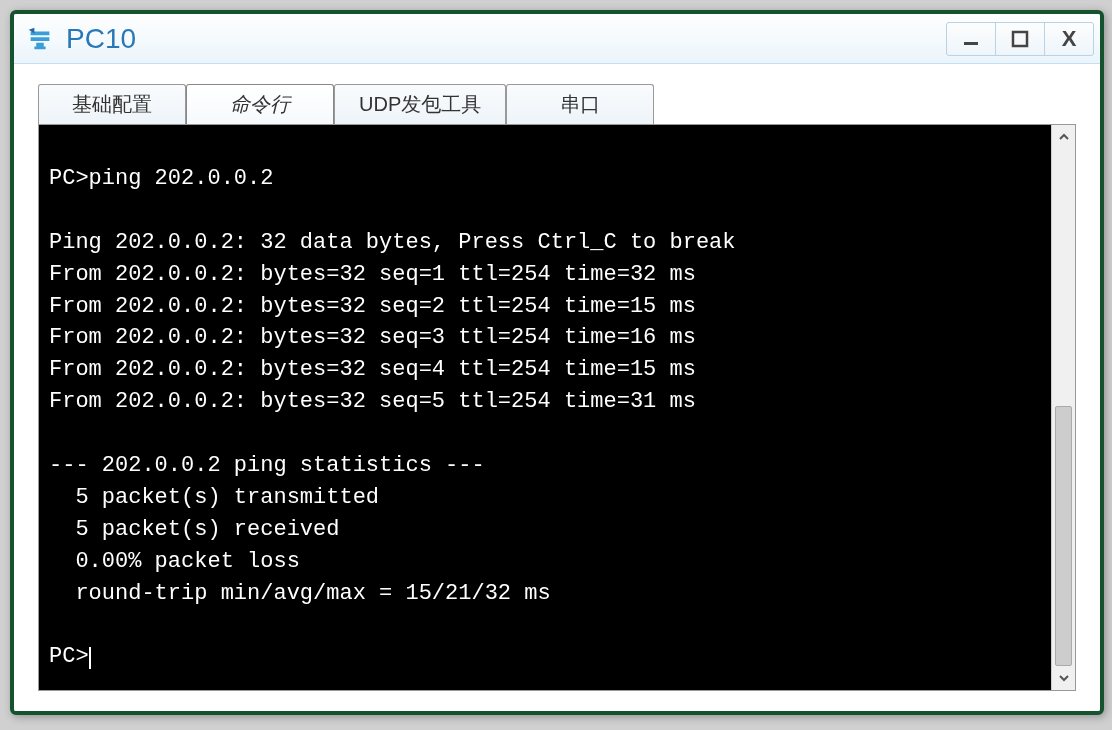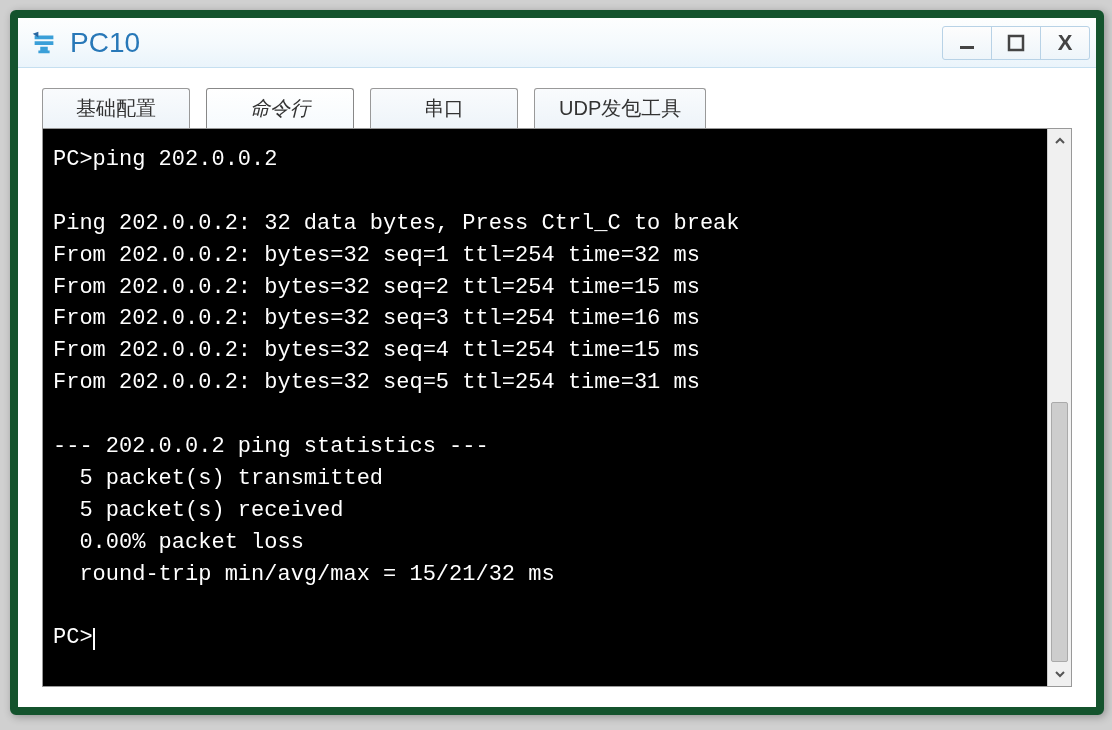--- a/index.html
+++ b/index.html
@@ -12,21 +12,21 @@
       background: #d0d0d0;
       width: 1112px;
       height: 730px;
       overflow: hidden;
     }
     .window {
       width: 1094px;
       height: 705px;
       margin: 10px;
       background: #fff;
-      border: 8px solid #14532d;
+      border: 4px solid #14532d;
       border-radius: 6px;
       box-shadow: 2px 2px 8px rgba(0,0,0,0.3);
       display: flex;
       flex-direction: column;
       overflow: hidden;
     }
     .titlebar {
       height: 50px;
       background: linear-gradient(to bottom, #fdfefe 0%, #f5fafd 50%, #eaf4fb 100%);
       border-bottom: 1px solid #c5dff0;
@@ -88,21 +88,21 @@
     .content-area {
       flex: 1;
       display: flex;
       flex-direction: column;
       padding: 6px;
       background: #fff;
     }
     .tab-row {
       display: flex;
       padding: 14px 18px 0 18px;
-      gap: 16px;
+      gap: 0;
     }
     .tab {
       min-width: 148px;
       height: 40px;
       padding: 0 24px;
       border: 1px solid #999;
       border-bottom: none;
       background: linear-gradient(to bottom, #f9fbfd 0%, #eef4f9 100%);
       font-size: 20px;
       color: #333;
@@ -127,21 +127,21 @@
       background: #000;
       position: relative;
     }
     .terminal {
       flex: 1;
       background: #000;
       color: #fff;
       font-family: "Courier New", Consolas, monospace;
       font-size: 22px;
       line-height: 1.45;
-      padding: 15px 6px 10px 10px;
+      padding: 38px 6px 10px 10px;
       white-space: pre;
       overflow: hidden;
     }
     .scrollbar {
       width: 24px;
       background: #f0f0f0;
       display: flex;
       flex-direction: column;
       align-items: center;
       border-left: 1px solid #ccc;
@@ -206,22 +206,22 @@
       <div class="win-btn">
         <span class="close-x">X</span>
       </div>
     </div>
   </div>
 
   <div class="content-area">
     <div class="tab-row">
       <div class="tab">基础配置</div>
       <div class="tab active">命令行</div>
+      <div class="tab">UDP发包工具</div>
       <div class="tab">串口</div>
-      <div class="tab">UDP发包工具</div>
     </div>
 
     <div class="terminal-wrap">
       <div class="terminal" id="terminal">PC&gt;ping 202.0.0.2
 
 Ping 202.0.0.2: 32 data bytes, Press Ctrl_C to break
 From 202.0.0.2: bytes=32 seq=1 ttl=254 time=32 ms
 From 202.0.0.2: bytes=32 seq=2 ttl=254 time=15 ms
 From 202.0.0.2: bytes=32 seq=3 ttl=254 time=16 ms
 From 202.0.0.2: bytes=32 seq=4 ttl=254 time=15 ms

